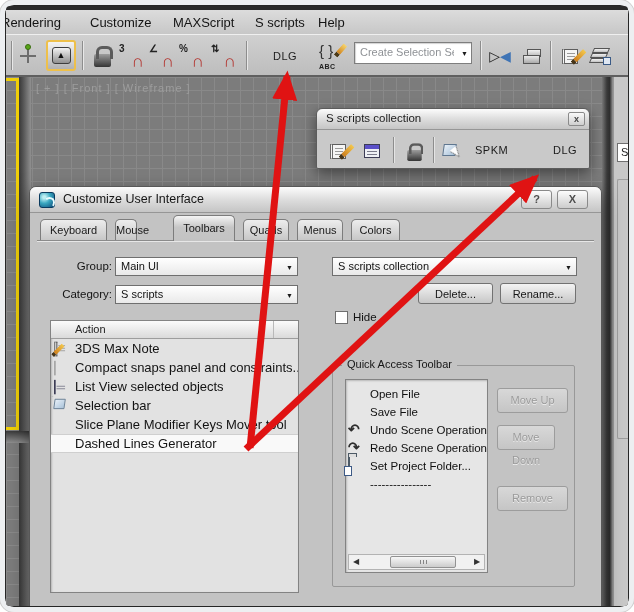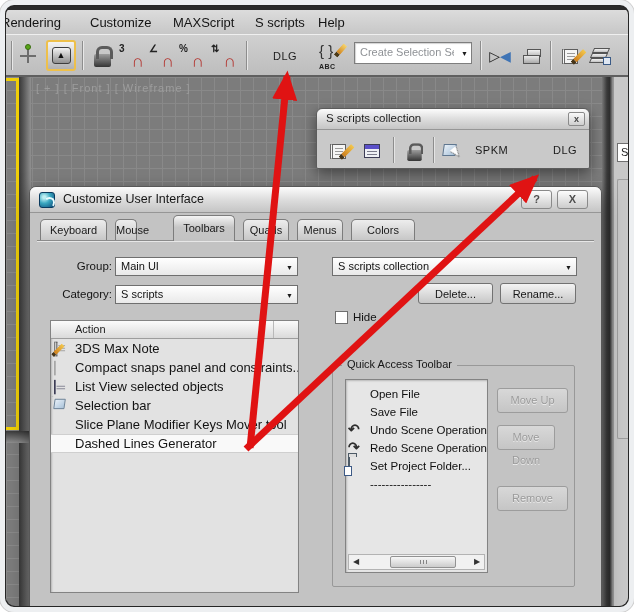--- a/index.html
+++ b/index.html
@@ -1,19 +1,19 @@
 <!DOCTYPE html>
 <html><head>
 <meta charset="utf-8">
 <style>
 *{margin:0;padding:0;box-sizing:border-box}
 body{background:#ffffff}
 .stage{position:relative;width:634px;height:612px;font-family:"Liberation Sans",sans-serif;overflow:hidden}
 .frame{position:absolute;inset:0;border:5px solid #edeff1;border-radius:14px;background:#262626;box-shadow:0 0 0 1px #cfcfcf}
-.window{position:absolute;inset:1px;border-radius:9px;overflow:hidden;background:#2a2a2a}
+.window{position:absolute;inset:1px;border-radius:4px;overflow:hidden;background:#2a2a2a}
 
 
 .menubar{position:absolute;left:0;right:0;top:4px;height:24px;background:linear-gradient(#dcdcdc,#c7c7c7);overflow:hidden}
 .menu-item{position:absolute;top:4px;font-size:13px;color:#141414;padding:1px 4px;cursor:default}
 
 
 .toolbar{position:absolute;left:0;right:0;top:28px;height:43px;background:linear-gradient(#d0d0d0,#bdbdbd);border-top:1px solid #efefef;border-bottom:2px solid #5f5f5f}
 .tsep{position:absolute;top:6px;width:1px;height:29px;background:#8d8d8d;box-shadow:1px 0 0 #e8e8e8}
 .ticon{position:absolute;top:6px;width:28px;height:30px;display:flex;align-items:center;justify-content:center}
 .manip{position:relative;width:20px;height:18px}
@@ -268,21 +268,21 @@
           <span class="dlg-title">Customize User Interface</span>
           <span class="titlebtn" style="right:49px">?</span>
           <span class="titlebtn" style="right:13px">X</span>
         </div>
 
         <span class="tab inactive" style="left:10px;width:67px">Keyboard</span>
         <span class="tab inactive" style="left:85px;width:22px">Mouse</span>
         <span class="tab active" style="left:143px;width:62px">Toolbars</span>
         <span class="tab inactive" style="left:213px;width:46px">Quads</span>
         <span class="tab inactive" style="left:267px;width:46px">Menus</span>
-        <span class="tab inactive" style="left:321px;width:64px">Colors</span>
+        <span class="tab inactive" style="left:321px;width:49px">Colors</span>
         <span class="tabline"></span>
 
         <span class="flabel" style="left:10px;top:73px;width:72px">Group:</span>
         <span class="combo" style="left:85px;top:70px;width:183px">
           <span class="cval">Main UI</span>
           <span class="arr">▼</span>
         </span>
         <span class="flabel" style="left:10px;top:101px;width:72px">Category:</span>
         <span class="combo" style="left:85px;top:98px;width:183px">
           <span class="cval">S scripts</span>

